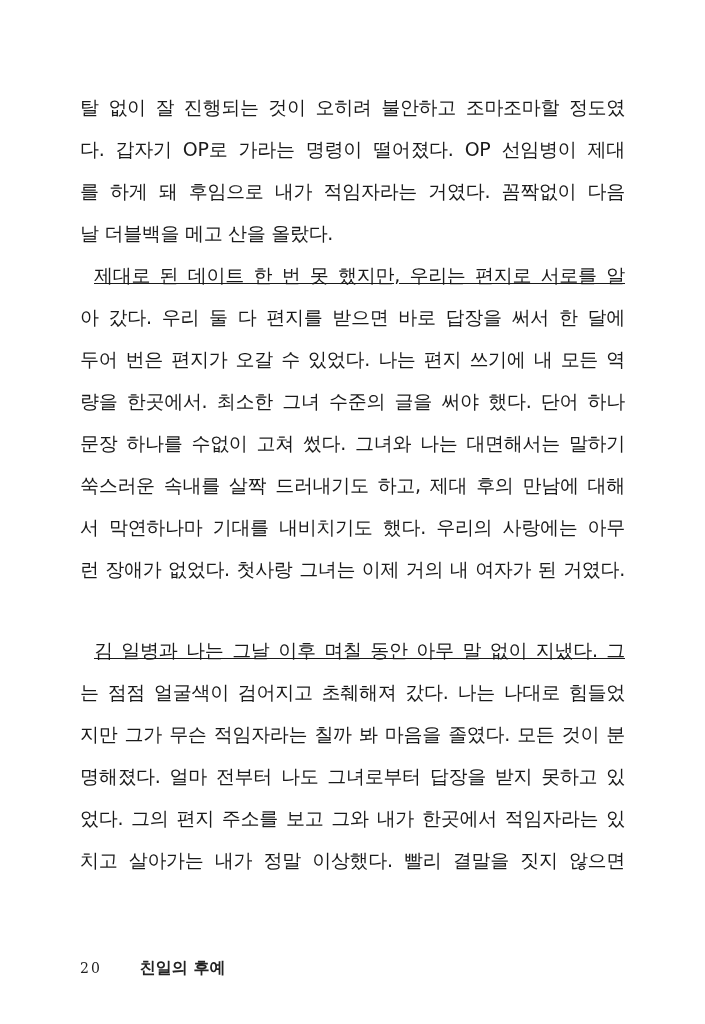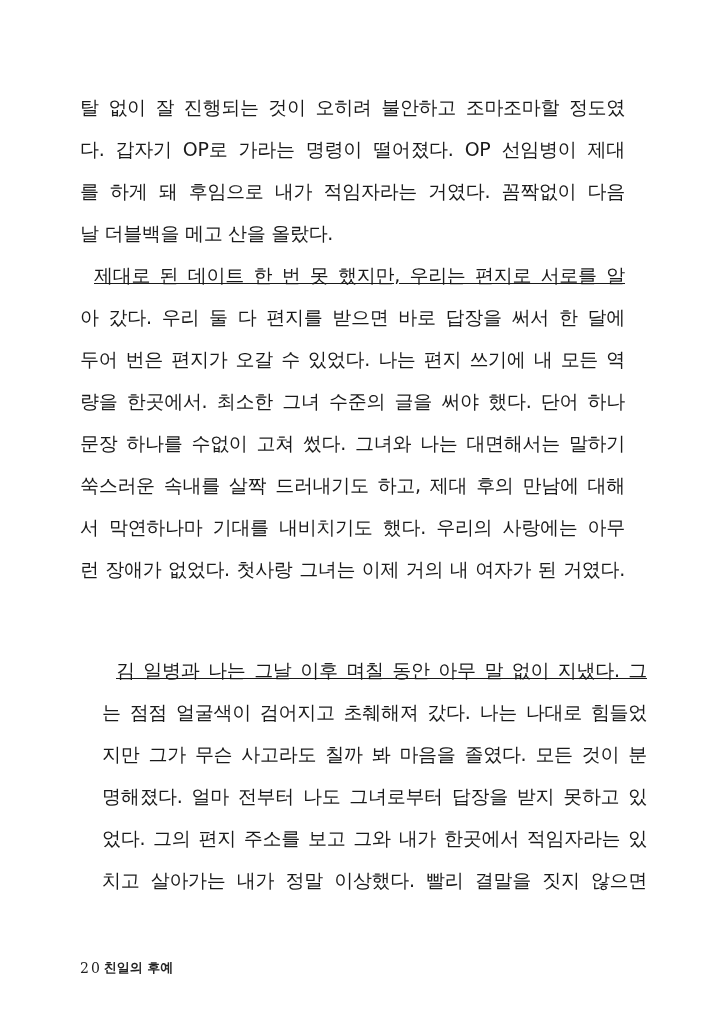--- a/index.html
+++ b/index.html
@@ -9,24 +9,24 @@
     .line {
       height: 42px; line-height: 42px;
       font-family: "DejaVu Sans", sans-serif;
       font-size: 19px; color: #1a1a1a;
       white-space: nowrap; text-align: justify; text-align-last: justify;
       letter-spacing: -0.3px;
     }
     .line.last { text-align-last: left; }
     .line.indent { padding-left: 14px; text-decoration: underline; }
     #block1 { top: 86px; }
-    #block2 { top: 649px; margin-left: 22px; }
+    #block2 { top: 629px; }
     .footer { position: absolute; left: 80px; top: 956px; height: 24px; display: flex; align-items: center; }
     .page-num { font-family: "DejaVu Serif", serif; font-size: 14px; color: #222; letter-spacing: 2px; margin-right: 2px; }
-    .book-title { font-family: "DejaVu Sans", sans-serif; font-size: 13px; font-weight: bold; color: #222; }
+    .book-title { font-family: "DejaVu Sans", sans-serif; font-size: 16px; font-weight: bold; color: #222; margin-left: 36px; }
   </style>
 </head>
 <body>
 
 <div class="page">
 
   <div class="text-block" id="block1">
     <div class="line">탈 없이 잘 진행되는 것이 오히려 불안하고 조마조마할 정도였</div>
     <div class="line">다. 갑자기 OP로 가라는 명령이 떨어졌다. OP 선임병이 제대</div>
     <div class="line">를 하게 돼 후임으로 내가 적임자라는 거였다. 꼼짝없이 다음</div>
@@ -38,21 +38,21 @@
     <div class="line">량을 한곳에서. 최소한 그녀 수준의 글을 써야 했다. 단어 하나</div>
     <div class="line">문장 하나를 수없이 고쳐 썼다. 그녀와 나는 대면해서는 말하기</div>
     <div class="line">쑥스러운 속내를 살짝 드러내기도 하고, 제대 후의 만남에 대해</div>
     <div class="line">서 막연하나마 기대를 내비치기도 했다. 우리의 사랑에는 아무</div>
     <div class="line">런 장애가 없었다. 첫사랑 그녀는 이제 거의 내 여자가 된 거였다.</div>
   </div>
 
   <div class="text-block" id="block2">
     <div class="line indent">김 일병과 나는 그날 이후 며칠 동안 아무 말 없이 지냈다. 그</div>
     <div class="line">는 점점 얼굴색이 검어지고 초췌해져 갔다. 나는 나대로 힘들었</div>
-    <div class="line">지만 그가 무슨 사고라도 칠까 봐 마음을 졸였다. 모든 것이 분</div>
+    <div class="line">지만 그가 무슨 적임자라는 칠까 봐 마음을 졸였다. 모든 것이 분</div>
     <div class="line">명해졌다. 얼마 전부터 나도 그녀로부터 답장을 받지 못하고 있</div>
     <div class="line">었다. 그의 편지 주소를 보고 그와 내가 한곳에서 적임자라는 있</div>
     <div class="line">치고 살아가는 내가 정말 이상했다. 빨리 결말을 짓지 않으면</div>
   </div>
 
   <div class="footer">
     <span class="page-num">20</span>
     <span class="book-title">친일의 후예</span>
   </div>
 

